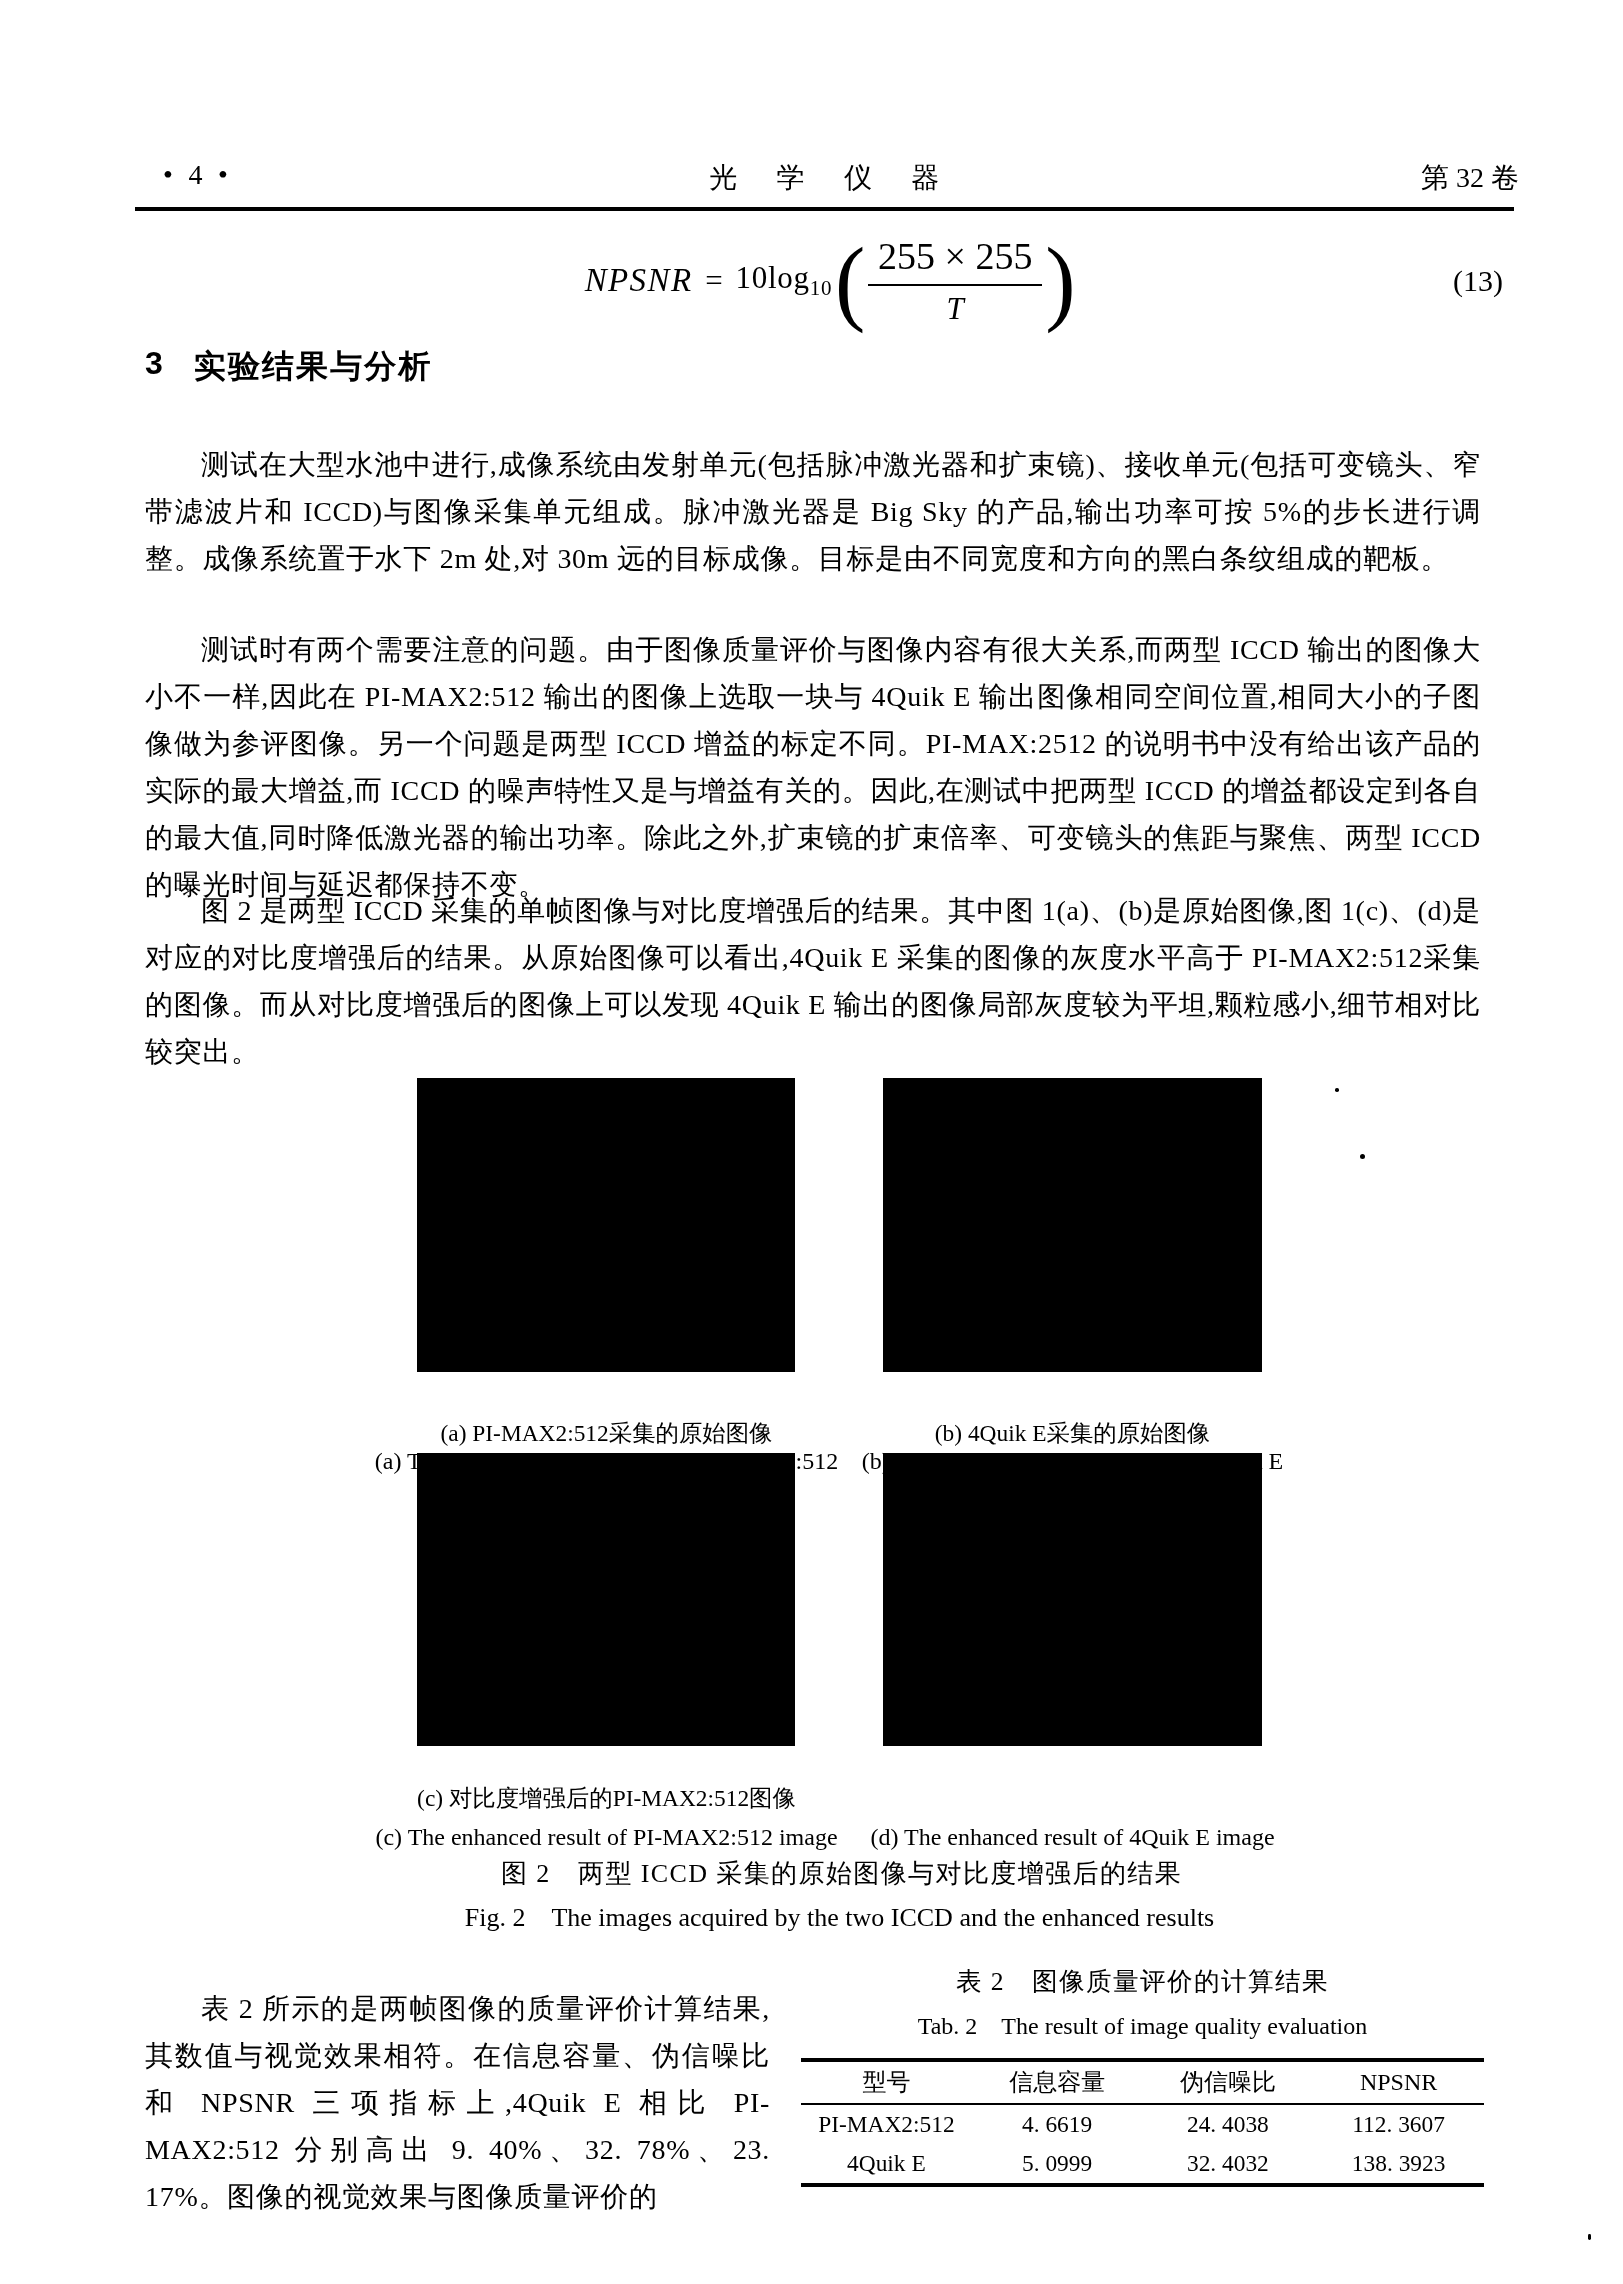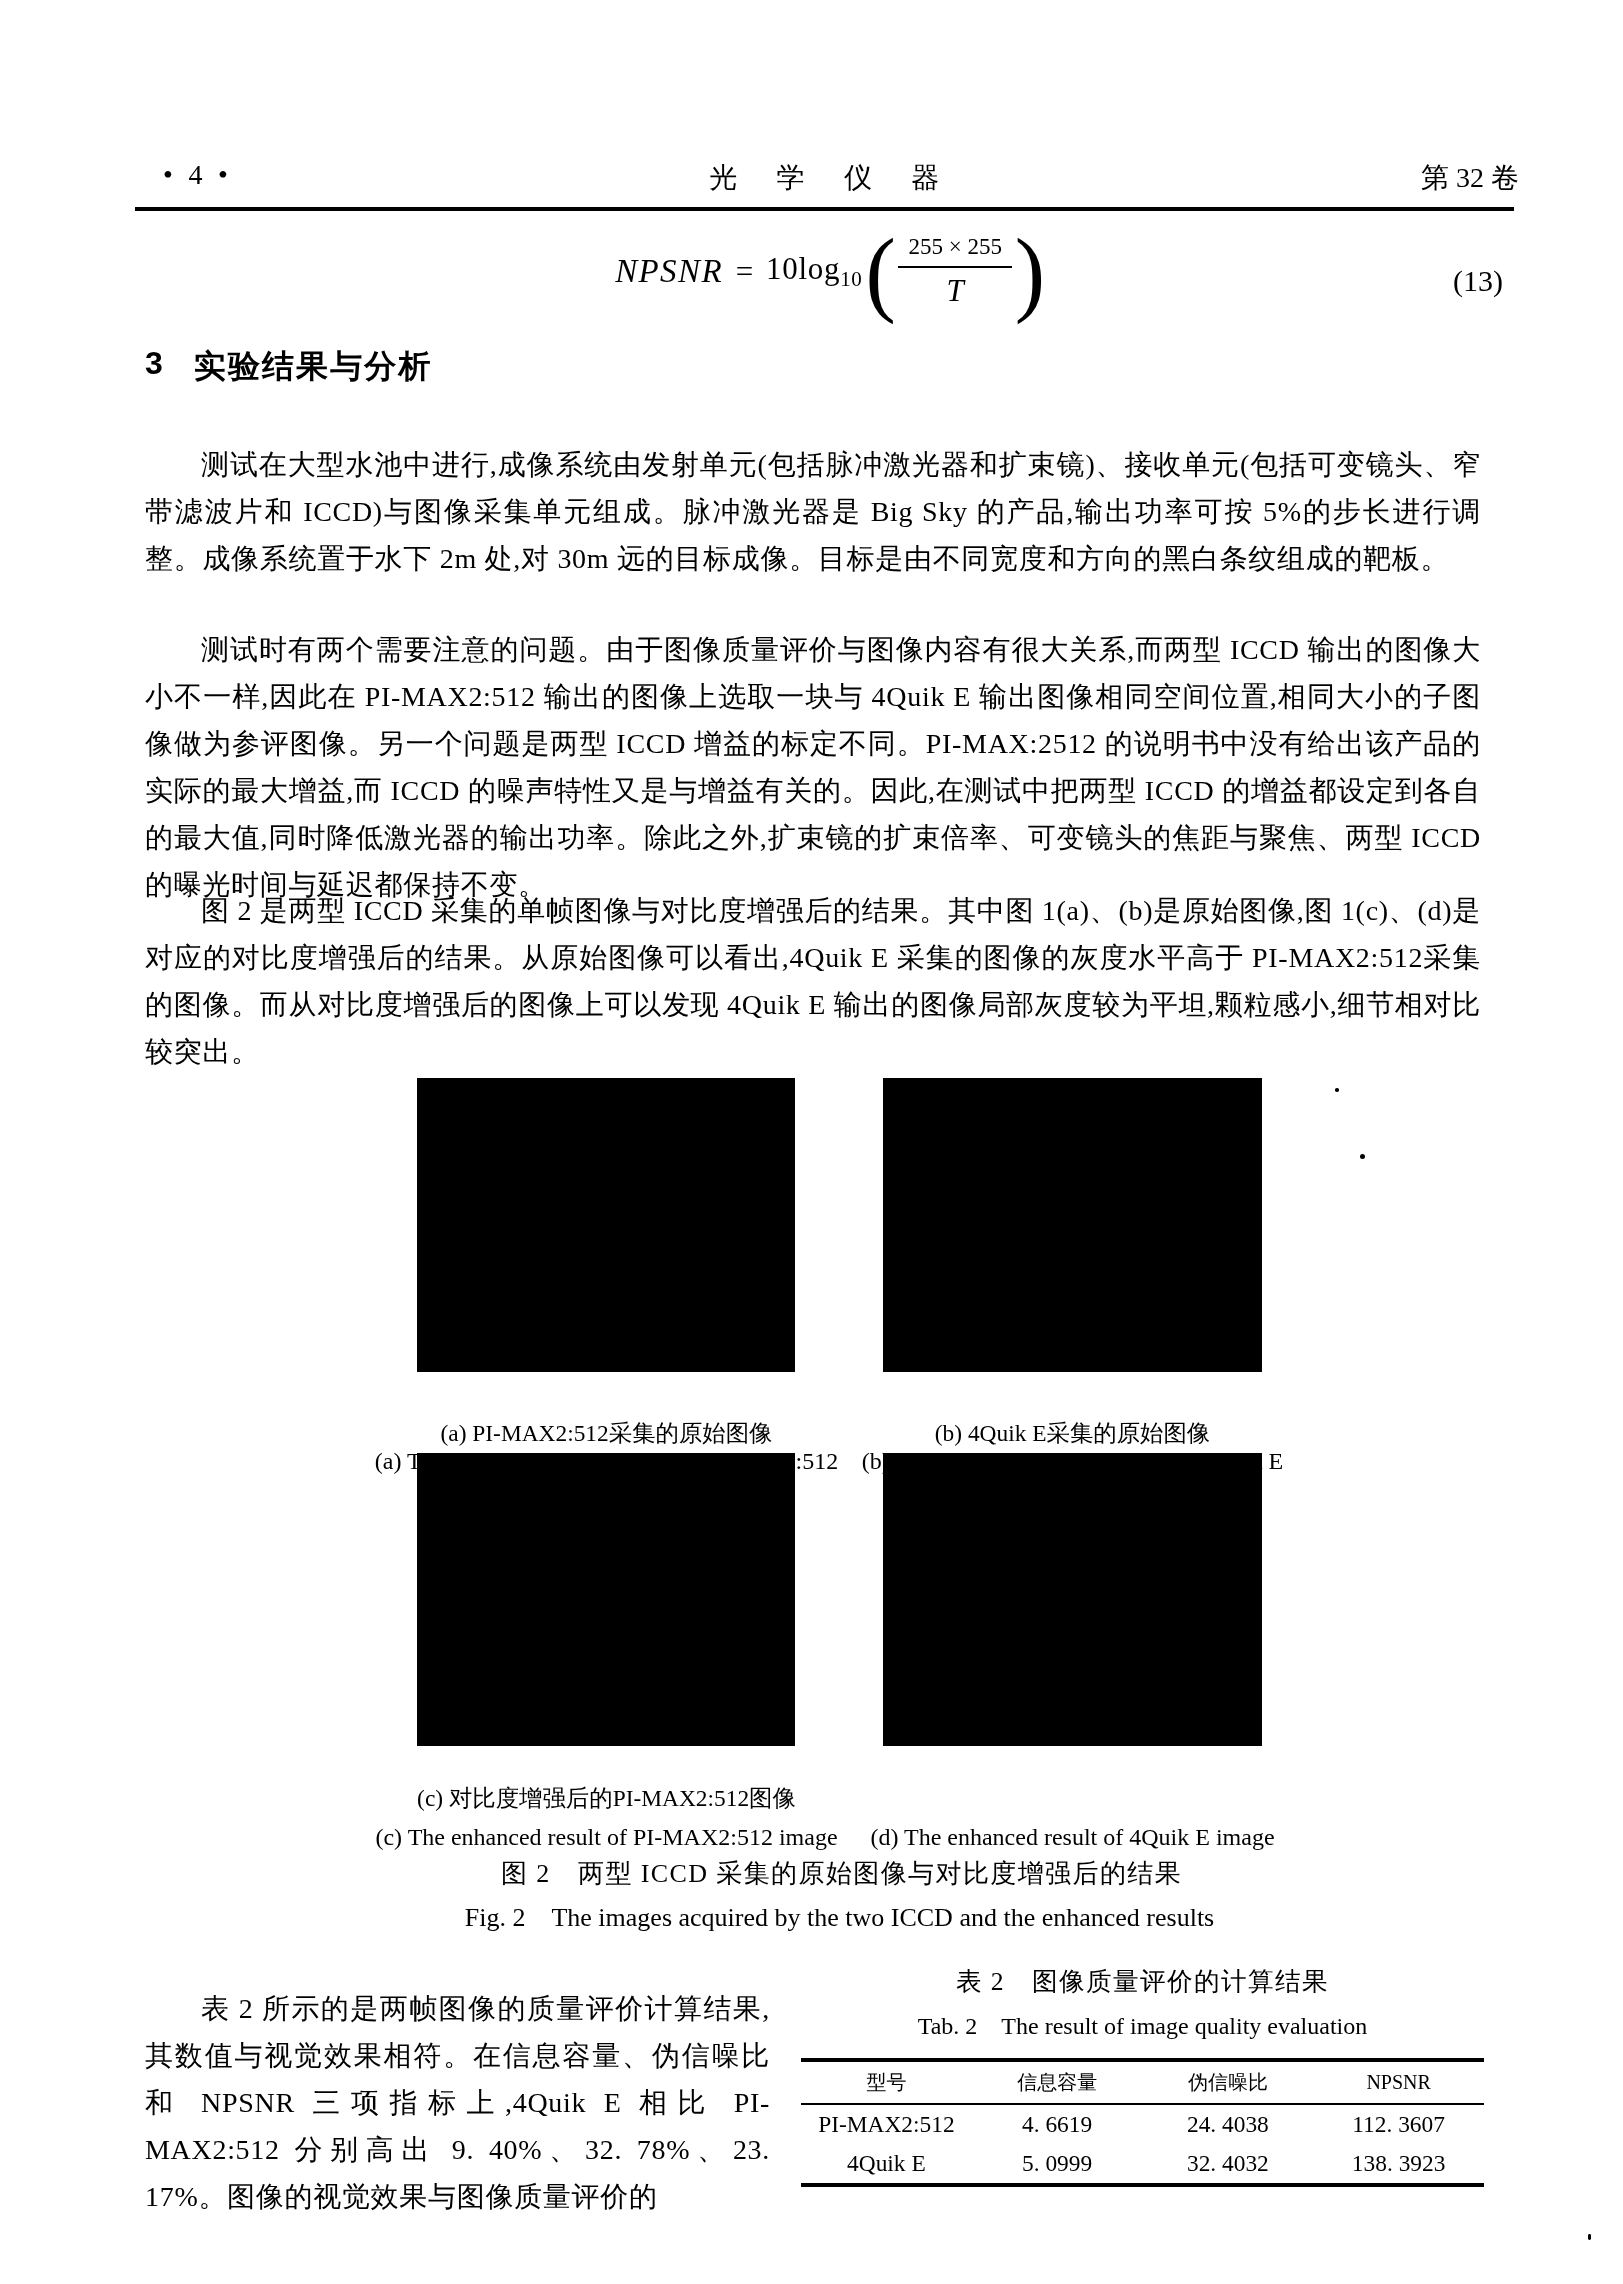--- a/index.html
+++ b/index.html
@@ -15,21 +15,21 @@
   .head-rule{position:absolute;left:135px;top:207px;width:1379px;height:4.3px;background:#000;}
   
   .eq-row{position:absolute;left:0;top:234px;width:1623px;display:flex;justify-content:center;}
   .eq-inner{display:flex;align-items:center;transform:translateX(20px);font-size:31px;}
   .eq-lhs{font-style:italic;font-size:33px;letter-spacing:1.4px;}
   .eq-equals{margin:0 12.8px;}
   .eq-coeff{letter-spacing:0.7px;}
   .eq-sub{font-size:21px;vertical-align:-7px;}
   .eq-paren{font-size:91px;font-weight:400;line-height:0;transform:scaleY(1.05);margin:0 2.8px;}
   .eq-frac{display:inline-block;text-align:center;vertical-align:middle;}
-  .eq-num{display:block;padding:0 10px 5.7px;font-size:23px;border-bottom:2.1px solid #000;}
+  .eq-num{display:block;padding:0 10px 5.7px;font-size:38px;border-bottom:2.1px solid #000;}
   .eq-den{display:block;padding-top:5.7px;font-size:31px;font-style:italic;}
   .eq-number{position:absolute;left:1453px;top:264px;font-size:30px;}
   
   .section-heading{position:absolute;left:145px;top:345px;font-family:"Liberation Sans","DejaVu Sans",sans-serif;
     font-weight:bold;font-size:32px;display:flex;}
   .section-no{margin-right:31px;}
   .section-title{letter-spacing:2.1px;}
   
   .para{position:absolute;left:145px;width:1336px;font-size:28px;line-height:47px;
     text-align:justify;text-indent:2em;letter-spacing:0.7px;}
@@ -58,21 +58,21 @@
   .bottom-left{position:absolute;left:145px;top:1957px;width:625px;font-size:28px;line-height:47px;
     text-align:justify;text-indent:2em;letter-spacing:0.7px;}
   .tbl-wrap{position:absolute;left:801px;top:1964px;width:683px;}
   .tbl-title-zh{text-align:center;font-size:25.6px;letter-spacing:1.4px;}
   .tbl-title-en{text-align:center;font-size:24px;margin-top:11.4px;}
   .tbl-grid{margin-top:15.6px;border-top:4.3px solid #000;border-bottom:4.3px solid #000;}
   .tbl-row{display:flex;align-items:center;}
   .tbl-header{height:41px;border-bottom:2.1px solid #000;}
   .tbl-data{height:39px;}
   .tbl-cell{flex:1 1 25%;text-align:center;font-size:23.4px;white-space:nowrap;}
-  .tbl-header .tbl-cell{font-size:20px;}
+  .tbl-header .tbl-cell{font-size:24px;}
   
   .speck{position:absolute;background:#000;border-radius:50%;}
   .speck-1{left:1360px;top:1154px;width:5px;height:5px;}
   .speck-2{left:1335px;top:1088px;width:3.5px;height:3.5px;}
   .speck-3{left:1588px;top:2234px;width:2.8px;height:6.4px;border-radius:1.4px;}
 </style>
 </head>
 <body>
 
 <div class="page">

